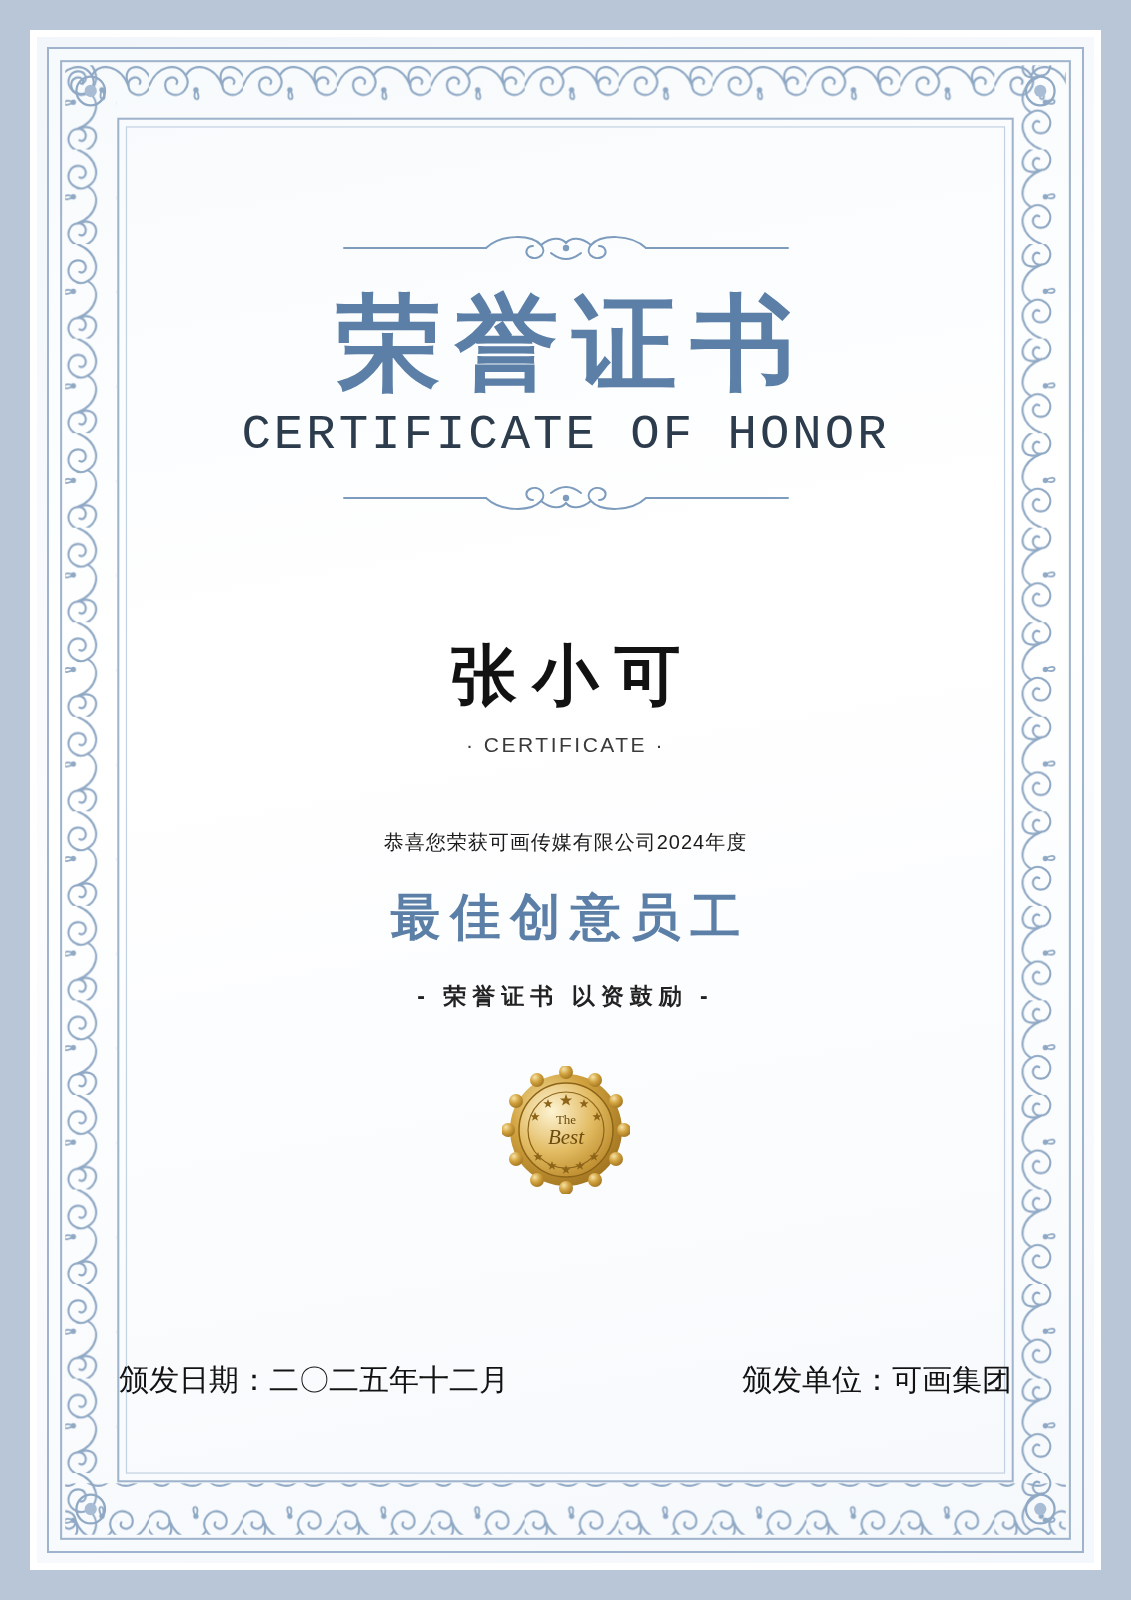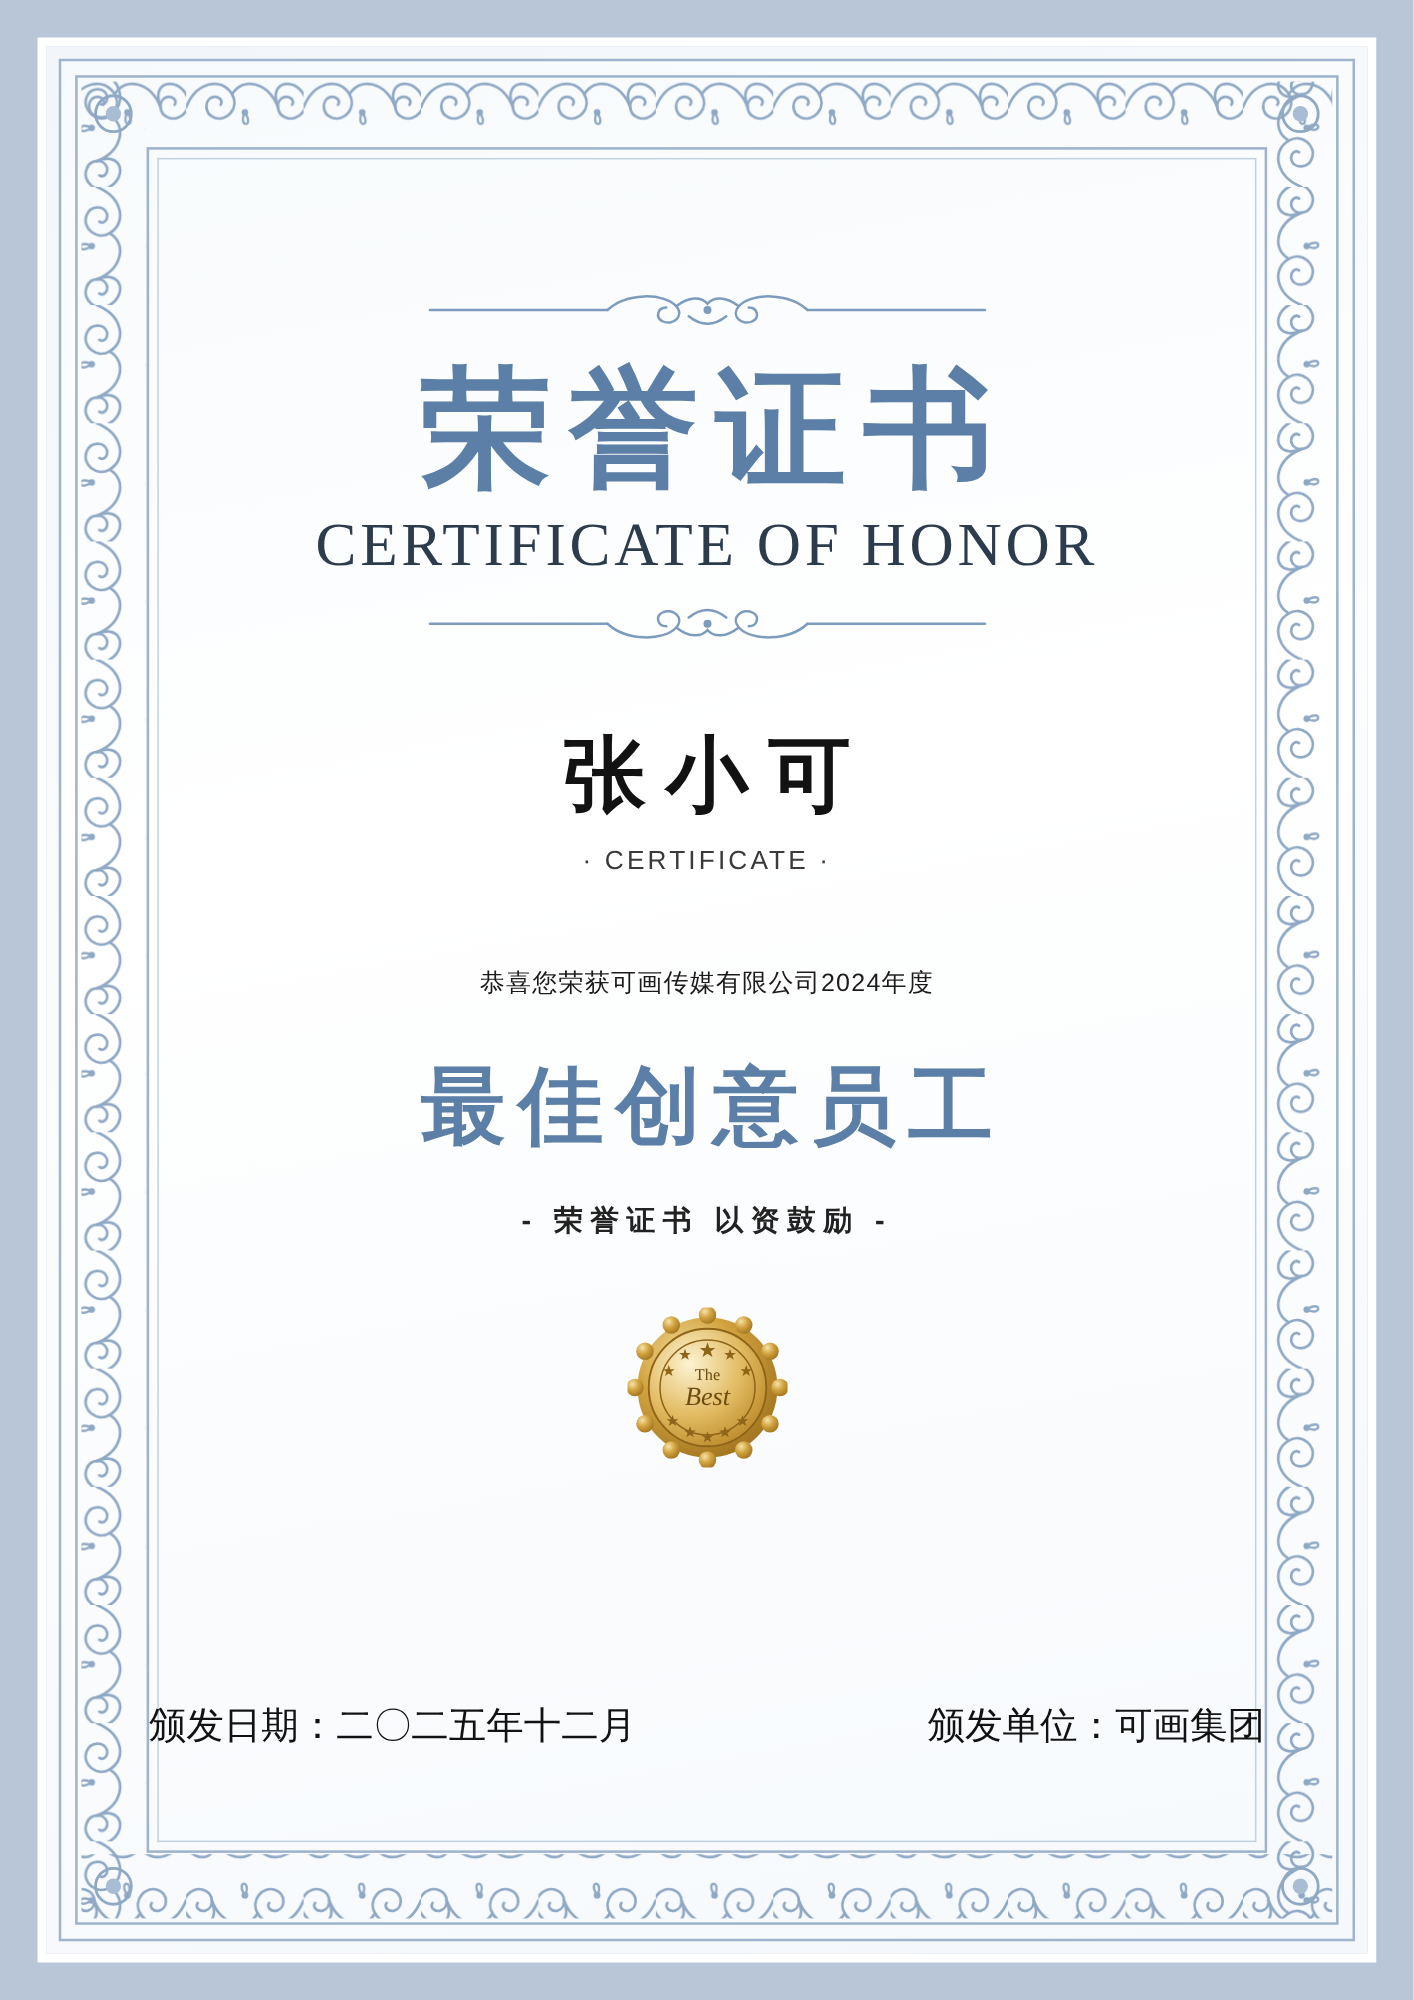--- a/index.html
+++ b/index.html
@@ -81,29 +81,29 @@
     font-size: 104px;
     line-height: 1.1;
     font-weight: bold;
     letter-spacing: 14px;
     text-indent: 14px;
     color: #5b7fa6;
   }
 
   .title-en {
     margin-top: 6px;
-    font-family: Liberation Serif, serif;
+    font-family: Liberation Mono, monospace;
     font-size: 49px;
     letter-spacing: 3px;
     color: #2c3c4d;
     font-weight: 300;
   }
 
   .recipient-name {
-    margin-top: 59px;
+    margin-top: 116px;
     font-family: Liberation Mono, monospace;
     font-size: 66px;
     font-weight: bold;
     letter-spacing: 16px;
     text-indent: 16px;
     color: #121212;
   }
 
   .recipient-pinyin {
     margin-top: 12px;
@@ -114,23 +114,23 @@
 
   .body-line {
     margin-top: 72px;
     font-size: 20px;
     font-weight: normal;
     letter-spacing: 1px;
     color: #1b1b1b;
   }
 
   .award-title {
-    margin-top: 40px;
+    margin-top: 28px;
     font-family: "Liberation Serif", serif;
-    font-size: 68px;
+    font-size: 50px;
     font-weight: bold;
     letter-spacing: 10px;
     text-indent: 10px;
     color: #5b7fa6;
   }
 
   .award-note {
     margin-top: 30px;
     font-size: 23px;
     letter-spacing: 6px;

